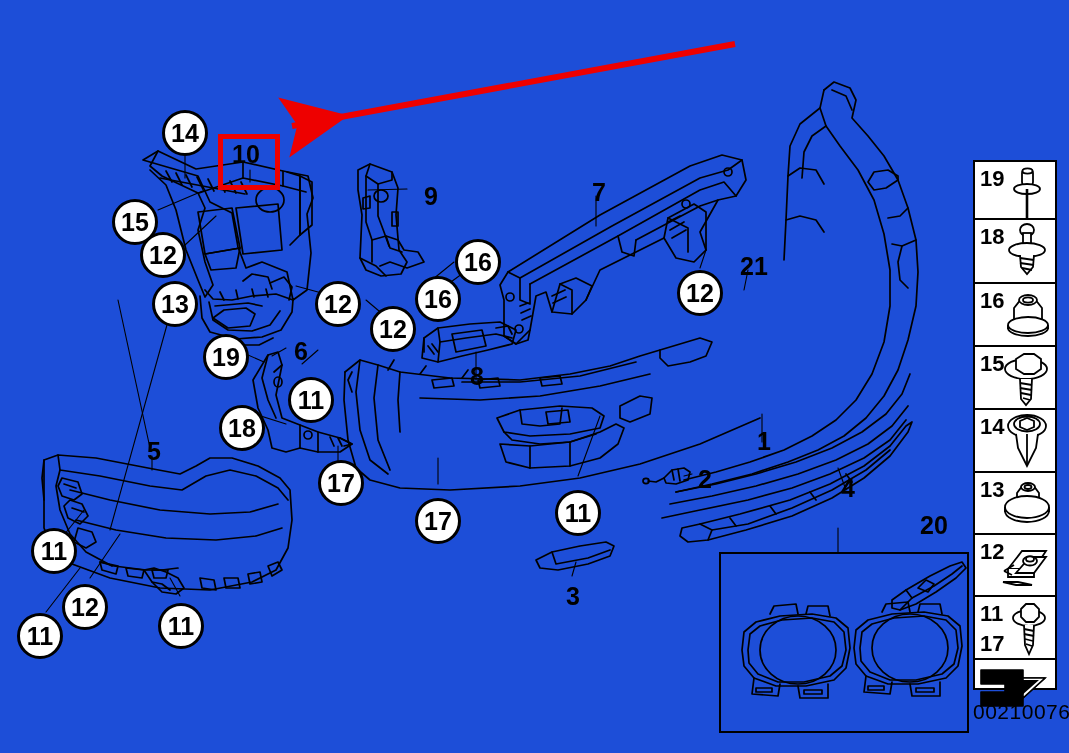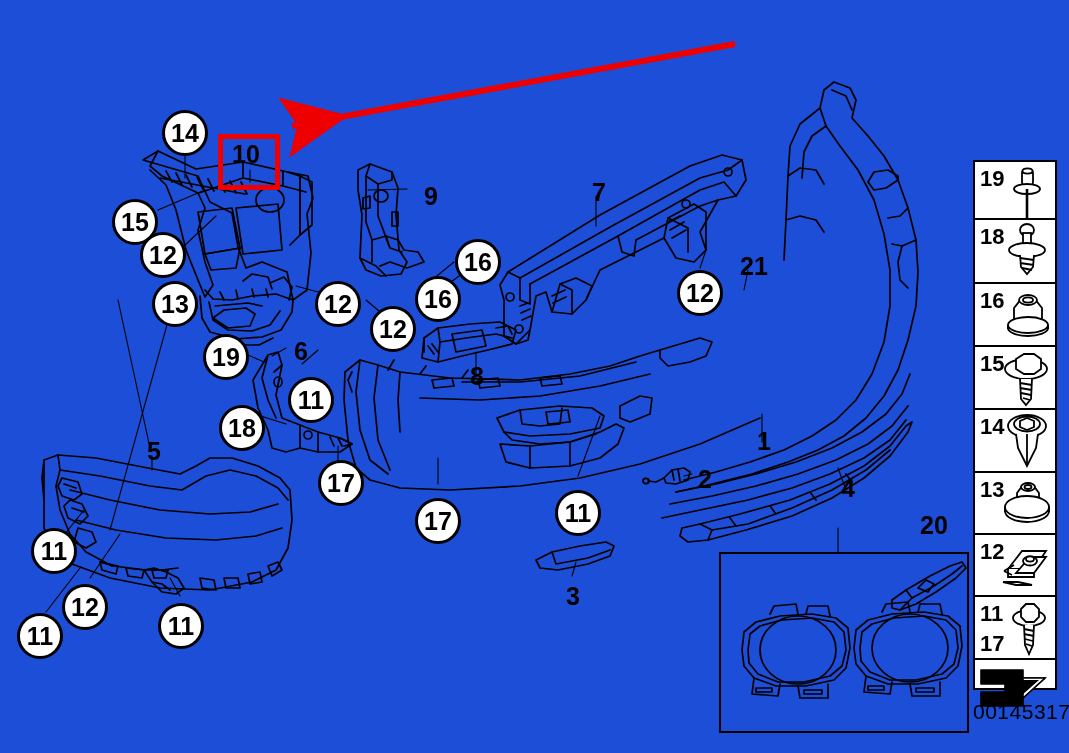--- a/index.html
+++ b/index.html
@@ -605,15 +605,15 @@
 
     <div class="sb-cell" style="height:55px; border-bottom:none;">
       <svg style="position:absolute; left:4px; top:4px; width:72px; height:46px;" viewBox="0 0 72 46">
         <path d="M2,6 L44,6 L44,14 L66,14 L44,34 L44,42 L2,42 L2,28 L26,28 L26,20 L2,20 Z" fill="#000" stroke="#000" stroke-width="1.6" stroke-linejoin="round"></path>
         <path d="M44,14 L66,14 L44,34 Z" fill="#fff" stroke="#000" stroke-width="1.6"></path>
         <path d="M4,8 L42,8 L42,16 L60,16 L42,32 L42,40 L4,40 L4,30 L28,30 L28,18 L4,18 Z" fill="#000"></path>
       </svg>
     </div>
   </div>
 
-  <div class="partnumber">00145317</div>
+  <div class="partnumber">00210076</div>
 
 </div>
 
 </body></html>

